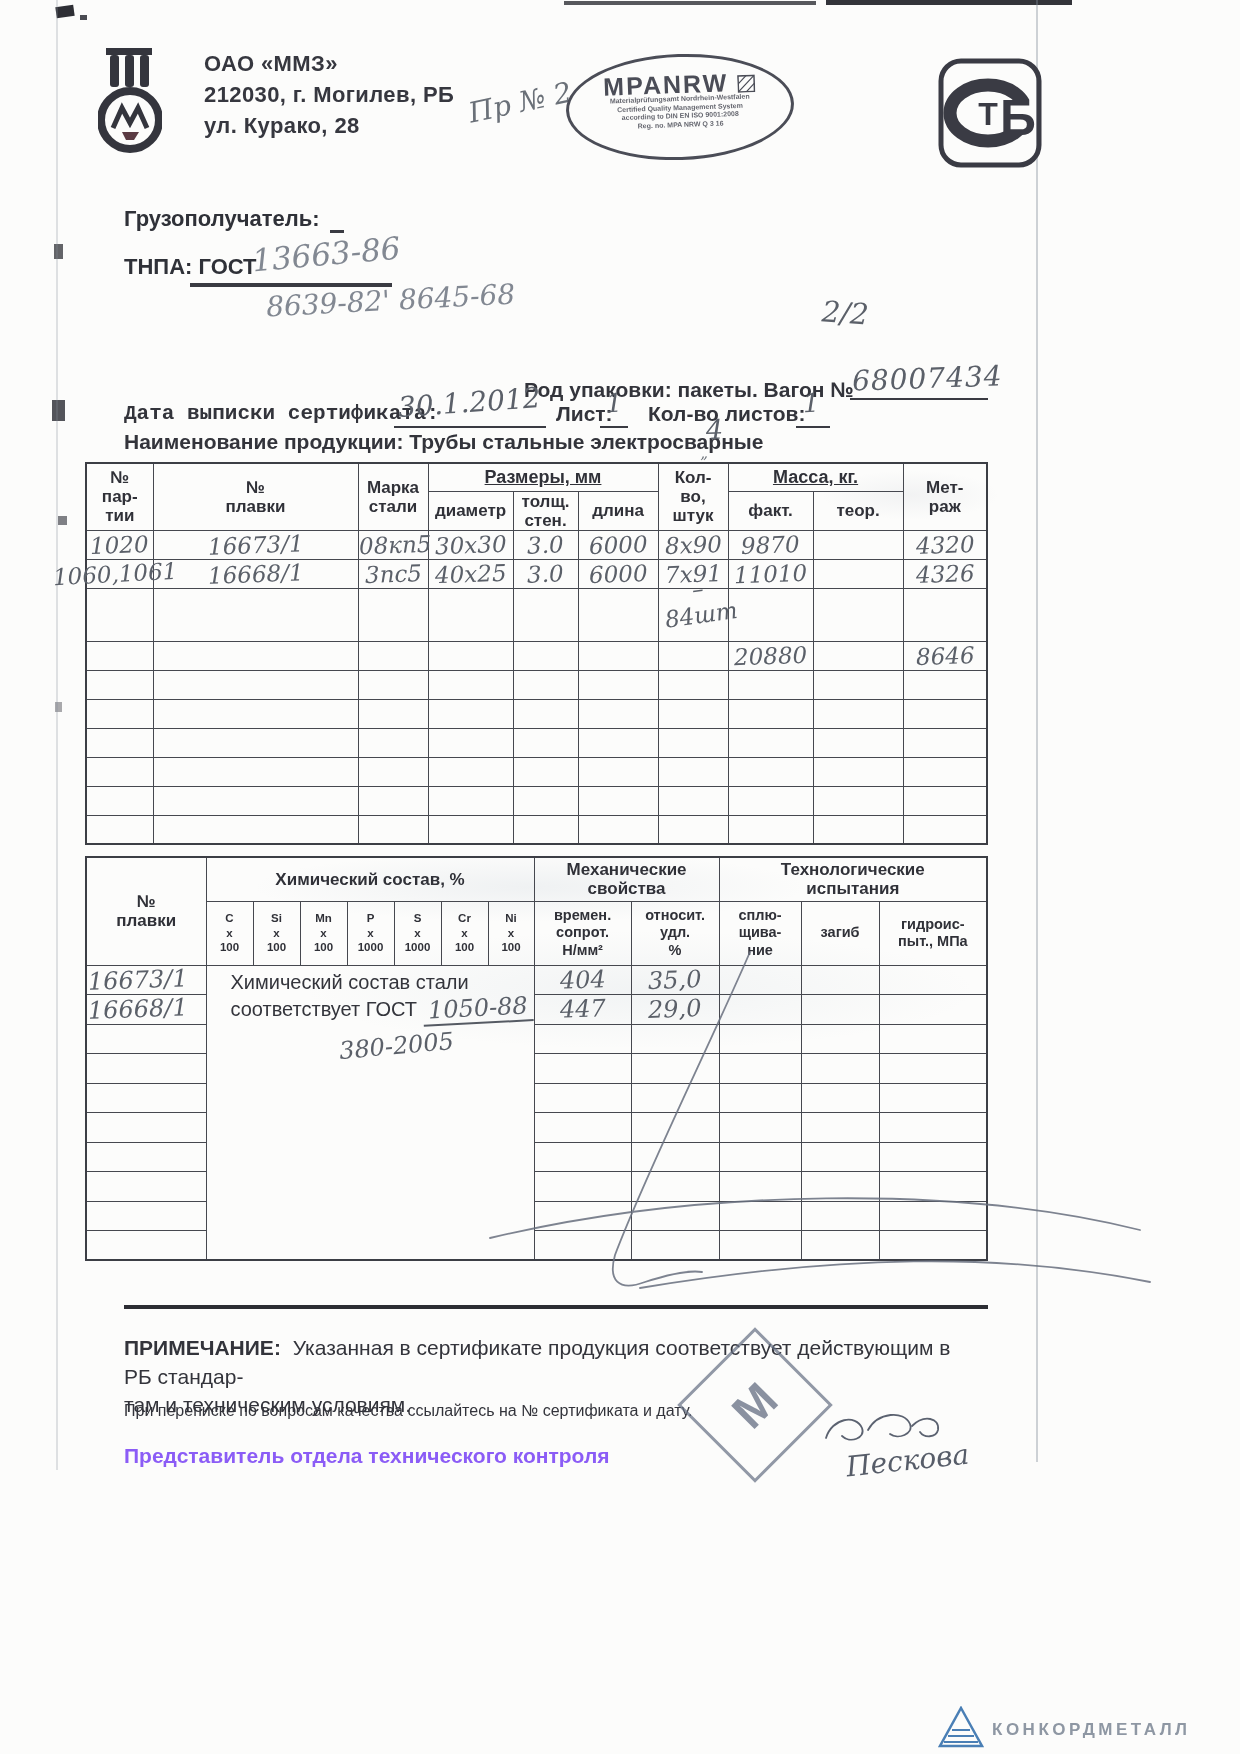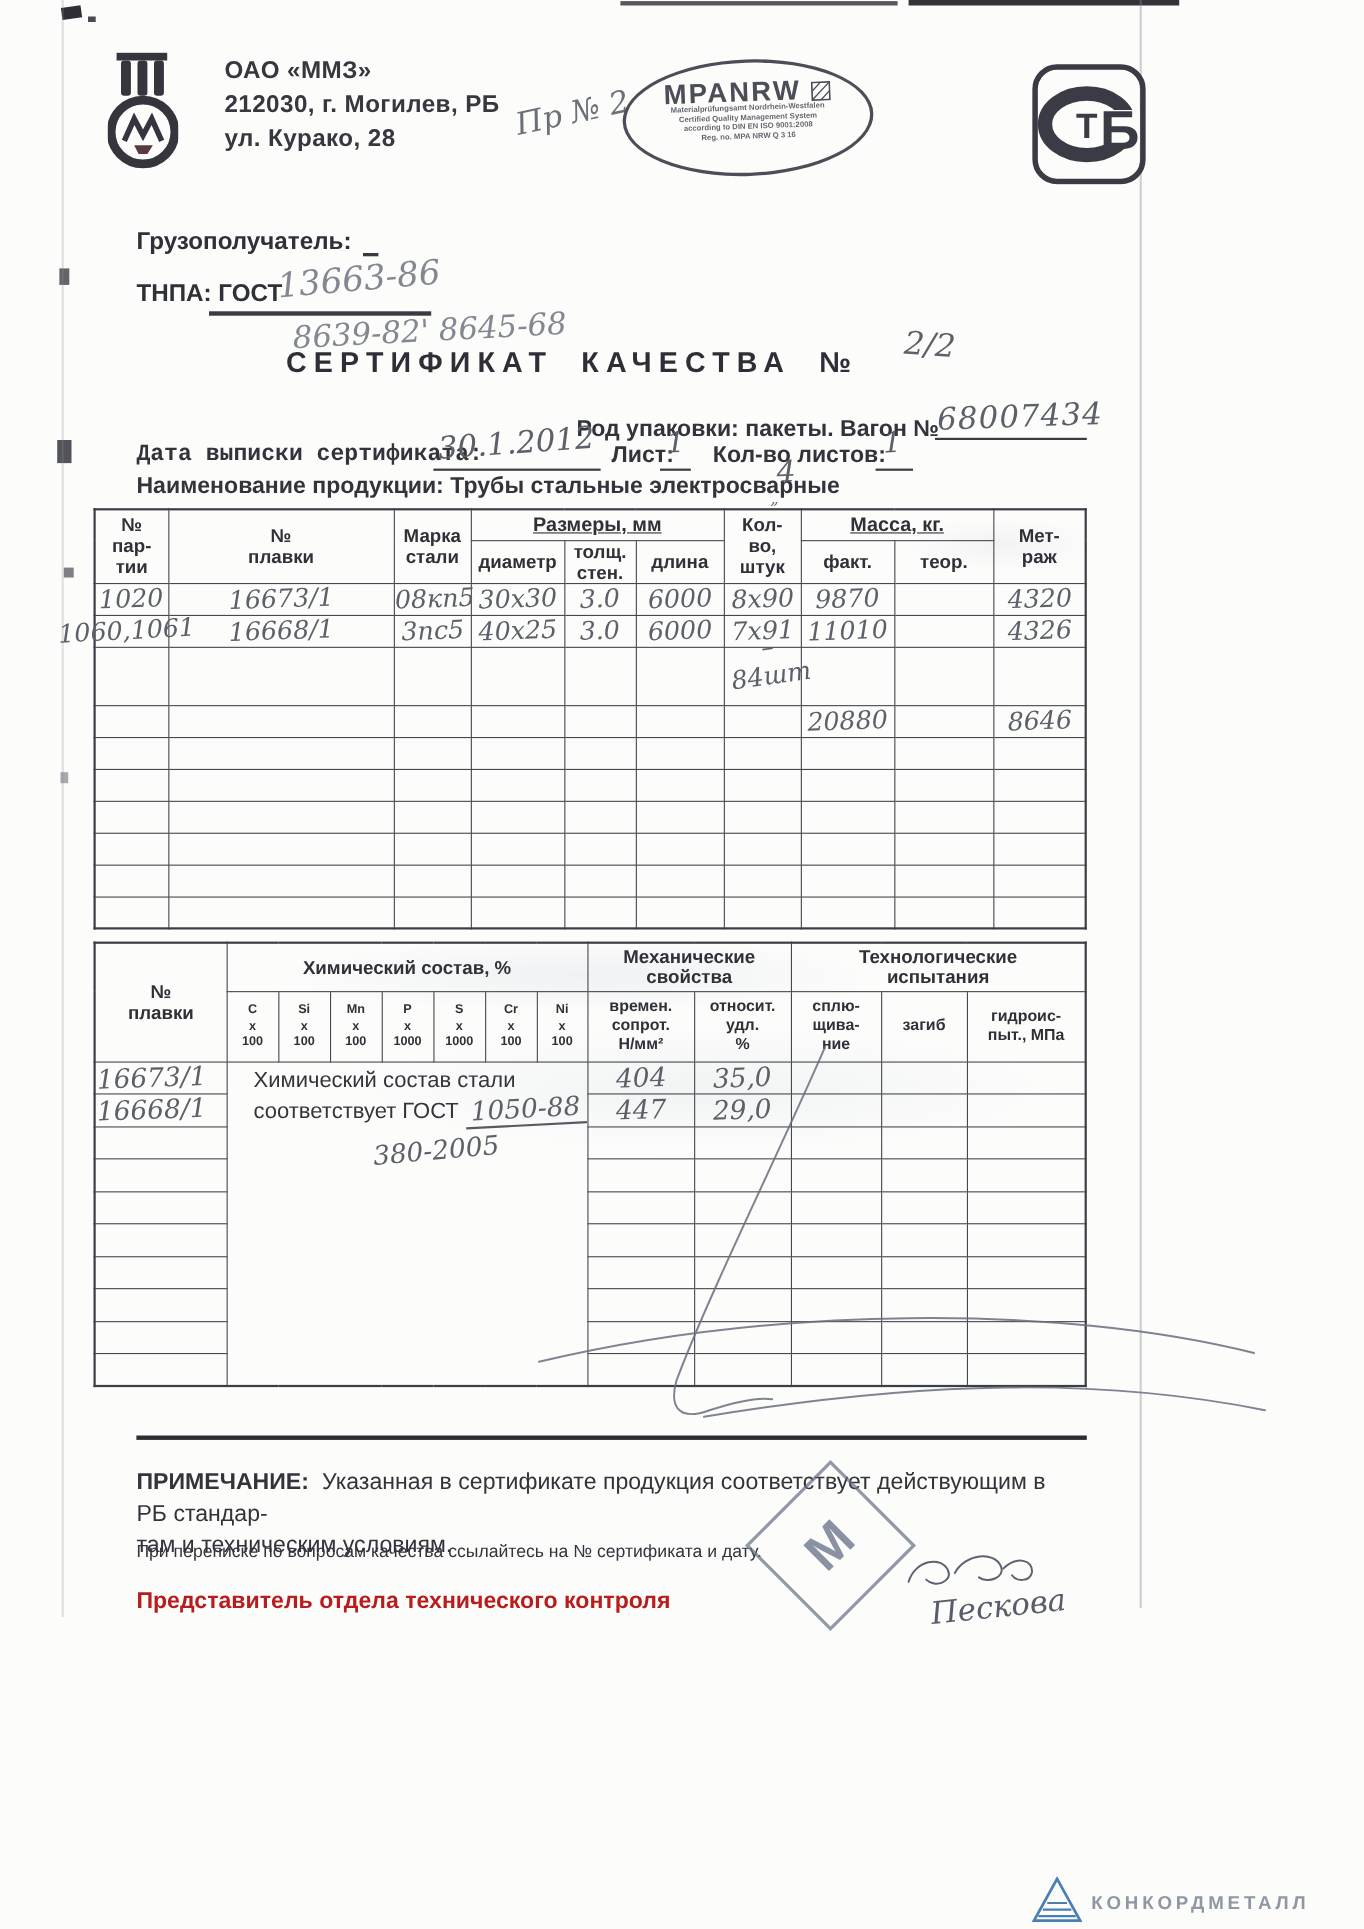--- a/index.html
+++ b/index.html
@@ -74,21 +74,21 @@
   .chem-hw1{font-size:25px;border-bottom:2px solid #555a63;padding:0 5px;transform:rotate(-3deg);}
   .chem-hw2{font-size:25px;margin:8px 0 0 108px;transform:rotate(-5deg);}
 
   
   .weld{left:124px;top:1284px;font-size:20px;color:#3a3b42;}
   .weld-text{margin-left:26px;}
   .rule{left:124px;top:1305px;width:864px;height:3.5px;background:#2c2d33;}
   .note{left:124px;top:1334px;width:858px;font-size:21px;line-height:28.5px;color:#33343b;}
   .note .b{margin-right:6px;}
   .corresp{left:124px;top:1402px;font-size:16px;color:#33343b;}
-  .repr{left:124px;top:1444px;font-size:21px;font-weight:bold;color:#b91c1c;}
+  .repr{left:124px;top:1444px;font-size:21px;font-weight:bold;color:#8b5cf6;}
   .stamp{left:700px;top:1350px;width:104px;height:104px;transform:rotate(45deg);
          border:3px solid rgba(100,110,130,.7);display:flex;align-items:center;justify-content:center;}
   .stamp span{font-size:48px;font-weight:bold;color:rgba(100,110,130,.75);transform:rotate(-90deg);
               font-family:"Liberation Sans",sans-serif;}
   .sig-text{left:846px;top:1444px;font-size:28px;transform:rotate(-6deg);color:#575d69;}
   .brand-icon{left:938px;top:1706px;width:46px;height:42px;}
   .brand-name{left:992px;top:1720px;font-size:17px;font-weight:bold;letter-spacing:3.5px;color:#8e97a3;}
 
   
   .top-band1{left:564px;top:1px;width:252px;height:3.5px;background:#3a3b41;opacity:.85;}
@@ -167,21 +167,20 @@
   </span>
 
   <div class="abs consignee">Грузополучатель:</div>
   <div class="abs uline" style="left:330px;top:230px;width:14px;height:2.5px;"></div>
 
   <div class="abs tnpa">ТНПА: ГОСТ</div>
   <div class="abs uline" style="left:190px;top:283px;width:202px;height:3.5px;"></div>
   <div class="abs hw hw-light tnpa-hw1">13663-86</div>
   <div class="abs hw hw-light tnpa-hw2">8639-82' 8645-68</div>
 
-  <div class="abs cert-title">СЕРТИФИКАТ КАЧЕСТВА №</div>
   <div class="abs hw cert-no">2/2</div>
 
   <div class="abs lbl packaging">Род упаковки: пакеты. Вагон №</div>
   <div class="abs hw wagon">68007434</div>
   <div class="abs uline" style="left:850px;top:398px;width:138px;height:2px;"></div>
 
   <div class="abs lbl date-lbl">Дата выписки сертификата:</div>
   <div class="abs hw date-hw">30.1.2012</div>
   <div class="abs uline" style="left:394px;top:426px;width:152px;height:2px;"></div>
   <div class="abs lbl sheet-lbl">Лист:</div>

